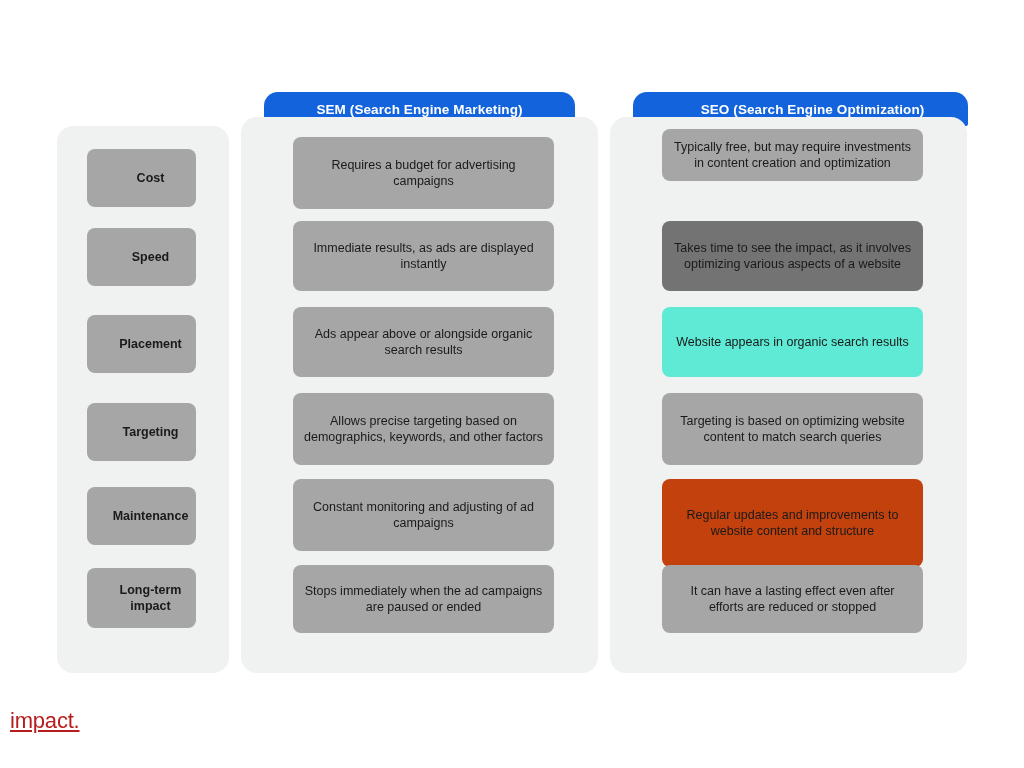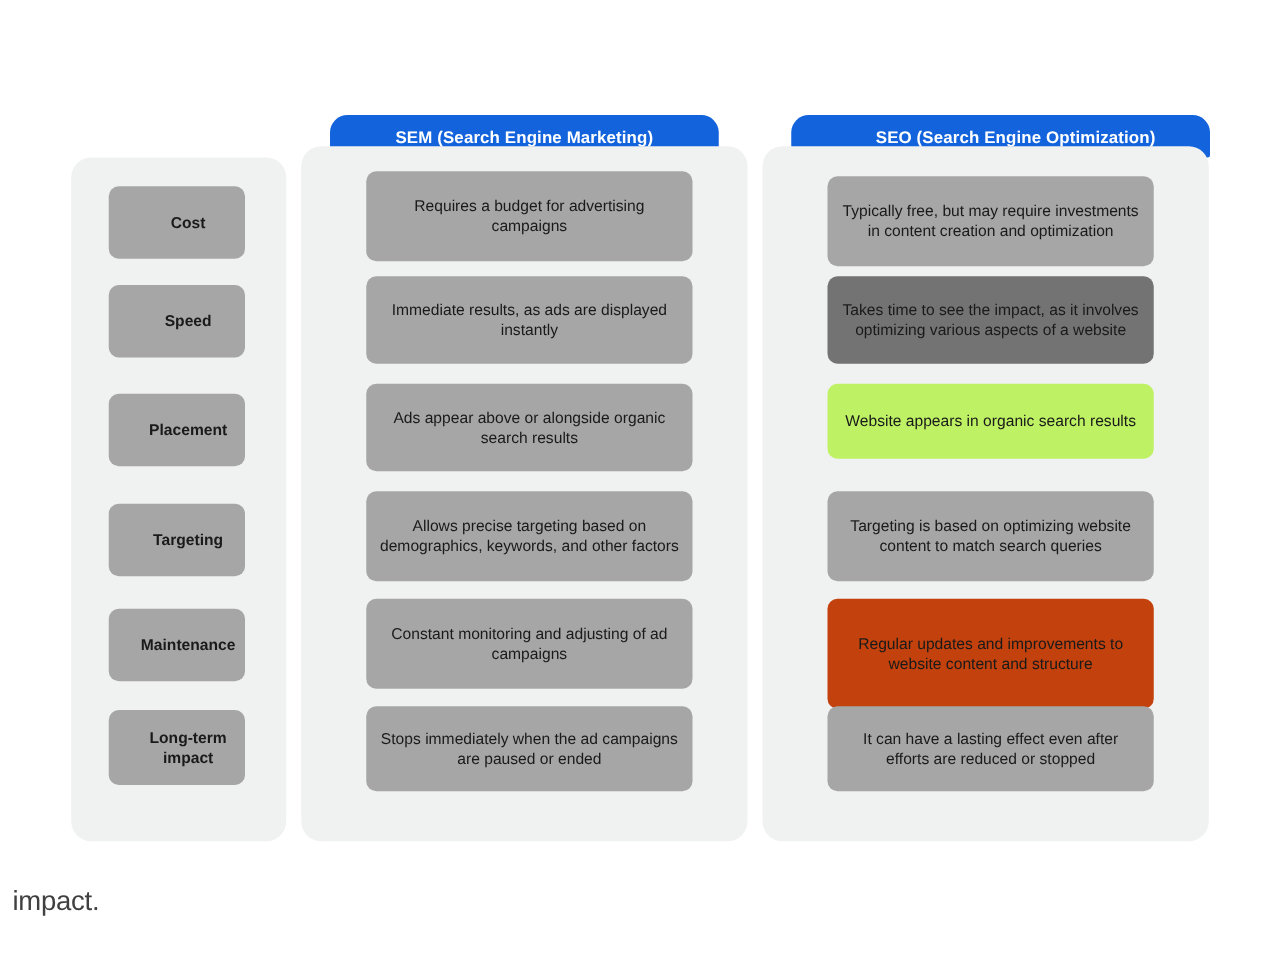--- a/index.html
+++ b/index.html
@@ -142,23 +142,23 @@
     <div class="cell value-cell" style="top: 20px; height: 72px; background: rgb(166, 166, 166);">Requires a budget for advertising campaigns</div>
     <div class="cell value-cell" style="top: 104px; height: 70px; background: rgb(166, 166, 166);">Immediate results, as ads are displayed instantly</div>
     <div class="cell value-cell" style="top: 190px; height: 70px; background: rgb(166, 166, 166);">Ads appear above or alongside organic search results</div>
     <div class="cell value-cell" style="top: 276px; height: 72px; background: rgb(166, 166, 166);">Allows precise targeting based on demographics, keywords, and other factors</div>
     <div class="cell value-cell" style="top: 362px; height: 72px; background: rgb(166, 166, 166);">Constant monitoring and adjusting of ad campaigns</div>
     <div class="cell value-cell" style="top: 448px; height: 68px; background: rgb(166, 166, 166);">Stops immediately when the ad campaigns are paused or ended</div>
   </div>
 
   <div id="seo-header" class="col-header" style="background: rgb(18, 99, 220); padding-left: 24px;">SEO (Search Engine Optimization)</div>
   <div id="seo-panel" class="panel" style="background: rgb(240, 241, 241);">
-    <div class="cell value-cell" style="top: 24px; height: 72px; background: rgb(166, 166, 166);">Typically free, but may require investments in content creation and optimization</div>
+    <div class="cell value-cell" style="top: 12px; height: 52px; background: rgb(166, 166, 166);">Typically free, but may require investments in content creation and optimization</div>
     <div class="cell value-cell" style="top: 104px; height: 70px; background: #737373;">Takes time to see the impact, as it involves optimizing various aspects of a website</div>
-    <div class="cell value-cell" style="top: 190px; height: 60px; background: #bef264;">Website appears in organic search results</div>
+    <div class="cell value-cell" style="top: 190px; height: 70px; background: #5eead4;">Website appears in organic search results</div>
     <div class="cell value-cell" style="top: 276px; height: 72px; background: rgb(166, 166, 166);">Targeting is based on optimizing website content to match search queries</div>
     <div class="cell value-cell" style="top: 362px; height: 88px; background: #c2410c;">Regular updates and improvements to website content and structure</div>
     <div class="cell value-cell" style="top: 448px; height: 68px; background: rgb(166, 166, 166);">It can have a lasting effect even after efforts are reduced or stopped</div>
   </div>
 
-  <div id="logo" style="color: #404040;">impact.</div>
+  <div id="logo" style="color: #b91c1c; text-decoration: underline;">impact.</div>
 
 </div>
 
 </body></html>

